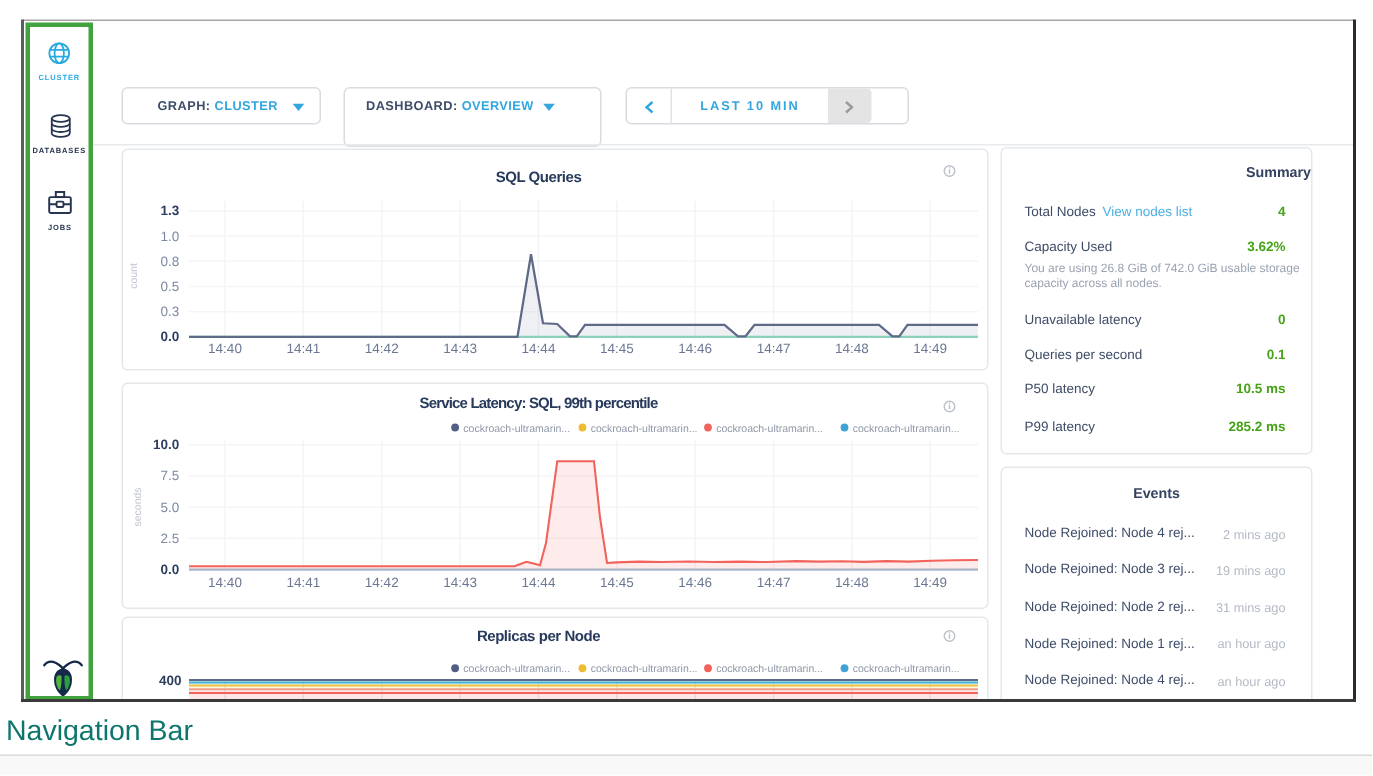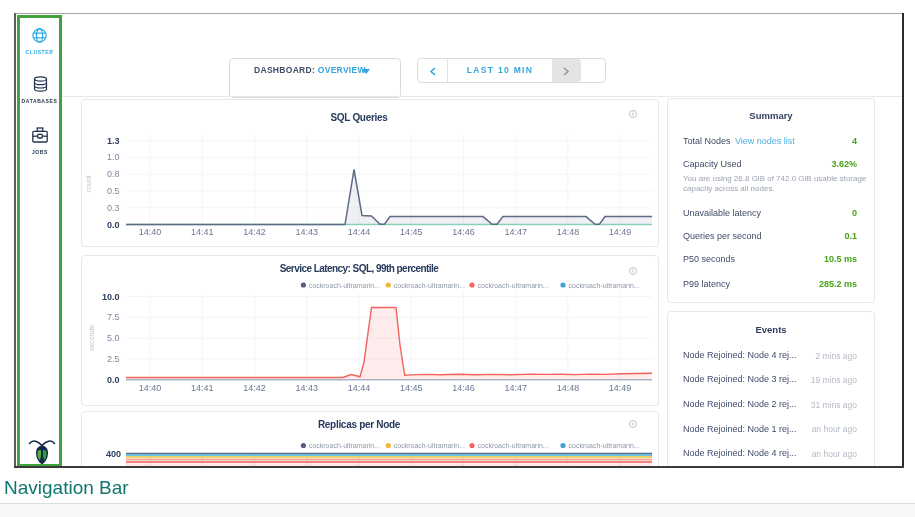--- a/index.html
+++ b/index.html
@@ -57,21 +57,26 @@
 
 <svg class="abs" style="left:12px;top:423px;" width="28" height="28" viewBox="0 0 28 28">
   <path d="M1.5,6.5 C4.5,2.5 9.5,3 15.8,10.5" fill="none" stroke="#152849" stroke-width="1.5" stroke-linecap="round"></path>
   <path d="M26.5,6.5 C23.5,2.5 18.5,3 12.2,10.5" fill="none" stroke="#152849" stroke-width="1.5" stroke-linecap="round"></path>
   <path d="M14,8.8 C10.3,8.8 8,11.9 8,16 C8,21 10.6,25.3 14,27.3 C17.4,25.3 20,21 20,16 C20,11.9 17.7,8.8 14,8.8 Z" fill="#152849"></path>
   <path d="M9.9,13.9 C11,13 12.3,12.8 13,13.6 C13.2,16.7 12.9,20.8 11.9,23.4 C10.4,21.8 9.4,19.4 9.4,17.1 C9.4,15.8 9.6,14.6 9.9,13.9 Z" fill="#54b33f"></path>
   <path d="M18.1,13.9 C17,13 15.7,12.8 15,13.6 C14.8,16.7 15.1,20.8 16.1,23.4 C17.6,21.8 18.6,19.4 18.6,17.1 C18.6,15.8 18.4,14.6 18.1,13.9 Z" fill="#2b9e3f"></path>
 </svg>
 
 
-<div class="btn" style="left:213px;top:44px;width:172px;height:40px;line-height:23px;padding-left:24px;">DASHBOARD: <span style="color:#34a6de;">OVERVIEW</span>
+<div class="btn" style="left:65px;top:44px;width:133px;height:25px;line-height:23px;padding-left:23px;">GRAPH: <span style="color:#34a6de;">CLUSTER</span>
+  <svg class="abs" style="left:113px;top:10px;" width="8" height="5">
+        <polygon points="0,0 8,0 4,5" fill="#34a6de"></polygon>
+      </svg>
+</div>
+<div class="btn" style="left:213px;top:44px;width:172px;height:40px;line-height:23px;padding-left:14px;">DASHBOARD: <span style="color:#34a6de;">OVERVIEW</span>
   <svg class="abs" style="left:132px;top:10px;" width="8" height="5">
         <polygon points="0,0 8,0 4,5" fill="#34a6de"></polygon>
       </svg>
 </div>
 
 <div class="btn" style="left:401px;top:44px;width:189px;height:25px;">
   <svg class="abs" style="left:12px;top:8px;" width="6" height="9" viewBox="0 0 6 9">
         <polyline points="5,1 1,4.5 5,8" fill="none" stroke="#34a6de" stroke-width="1.6"></polyline>
       </svg>
   <div class="abs" style="left:29px;top:0;width:1px;height:23px;background:#dfe2e6;"></div>
@@ -207,32 +212,32 @@
       <line x1="486.9" x2="486.9" y1="42" y2="60" stroke="rgba(120,120,130,0.15)" stroke-width="1"></line>
       <line x1="539.1" x2="539.1" y1="42" y2="60" stroke="rgba(120,120,130,0.15)" stroke-width="1"></line>
       <line x1="45" x2="571" y1="42.3" y2="42.3" stroke="#5a6b8c" stroke-width="1.3"></line>
       <line x1="45" x2="571" y1="44" y2="44" stroke="#3fb3d6" stroke-width="1.3"></line>
       <line x1="45" x2="571" y1="46" y2="46" stroke="#edc33e" stroke-width="1.3"></line>
       <line x1="45" x2="571" y1="48.5" y2="48.5" stroke="#f0a08e" stroke-width="1.3"></line>
       <line x1="45" x2="571" y1="51" y2="51" stroke="#f2635c" stroke-width="1.3"></line>
     </svg>
 
 <div class="card" style="left:651px;top:83.5px;width:208px;height:205px;">
-  <div class="abs" style="top:11px;width:100%;text-align:center;font-size:9.5px;font-weight:bold;color:#34415f;">Summary</div>
+  <div class="abs" style="top:11px;width:100%;text-align:right;font-size:9.5px;font-weight:bold;color:#34415f;">Summary</div>
   <div class="slab" style="left:15px;top:37px;">Total Nodes</div>
   <div class="slab" style="left:67px;top:37px;color:#4db0e2;">View nodes list</div>
   <div class="sval" style="top:37px;">4</div>
   <div class="slab" style="left:15px;top:60.5px;">Capacity Used</div>
   <div class="sval" style="top:60.5px;">3.62%</div>
   <div class="slab" style="left:15px;top:75.5px;font-size:8px;line-height:10.2px;color:#9aa3b1;white-space:nowrap;">You are using 26.8 GiB of 742.0 GiB usable storage<br>capacity across all nodes.</div>
   <div class="slab" style="left:15px;top:109px;">Unavailable latency</div>
   <div class="sval" style="top:109px;">0</div>
   <div class="slab" style="left:15px;top:132.5px;">Queries per second</div>
   <div class="sval" style="top:132.5px;">0.1</div>
-  <div class="slab" style="left:15px;top:155.5px;">P50 seconds</div>
+  <div class="slab" style="left:15px;top:155.5px;">P50 latency</div>
   <div class="sval" style="top:155.5px;">10.5 ms</div>
   <div class="slab" style="left:15px;top:180px;">P99 latency</div>
   <div class="sval" style="top:180px;">285.2 ms</div>
 </div>
 
 <div class="card" style="left:651px;top:296.5px;width:208px;height:180px;">
   <div class="abs" style="top:12.5px;width:100%;text-align:center;font-size:9.5px;font-weight:bold;color:#34415f;">Events</div>
   <div class="erow" style="top:38.4px;">Node Rejoined: Node 4 rej...</div>
   <div class="etime" style="top:39px;">2 mins ago</div>
   <div class="erow" style="top:62.7px;">Node Rejoined: Node 3 rej...</div>

